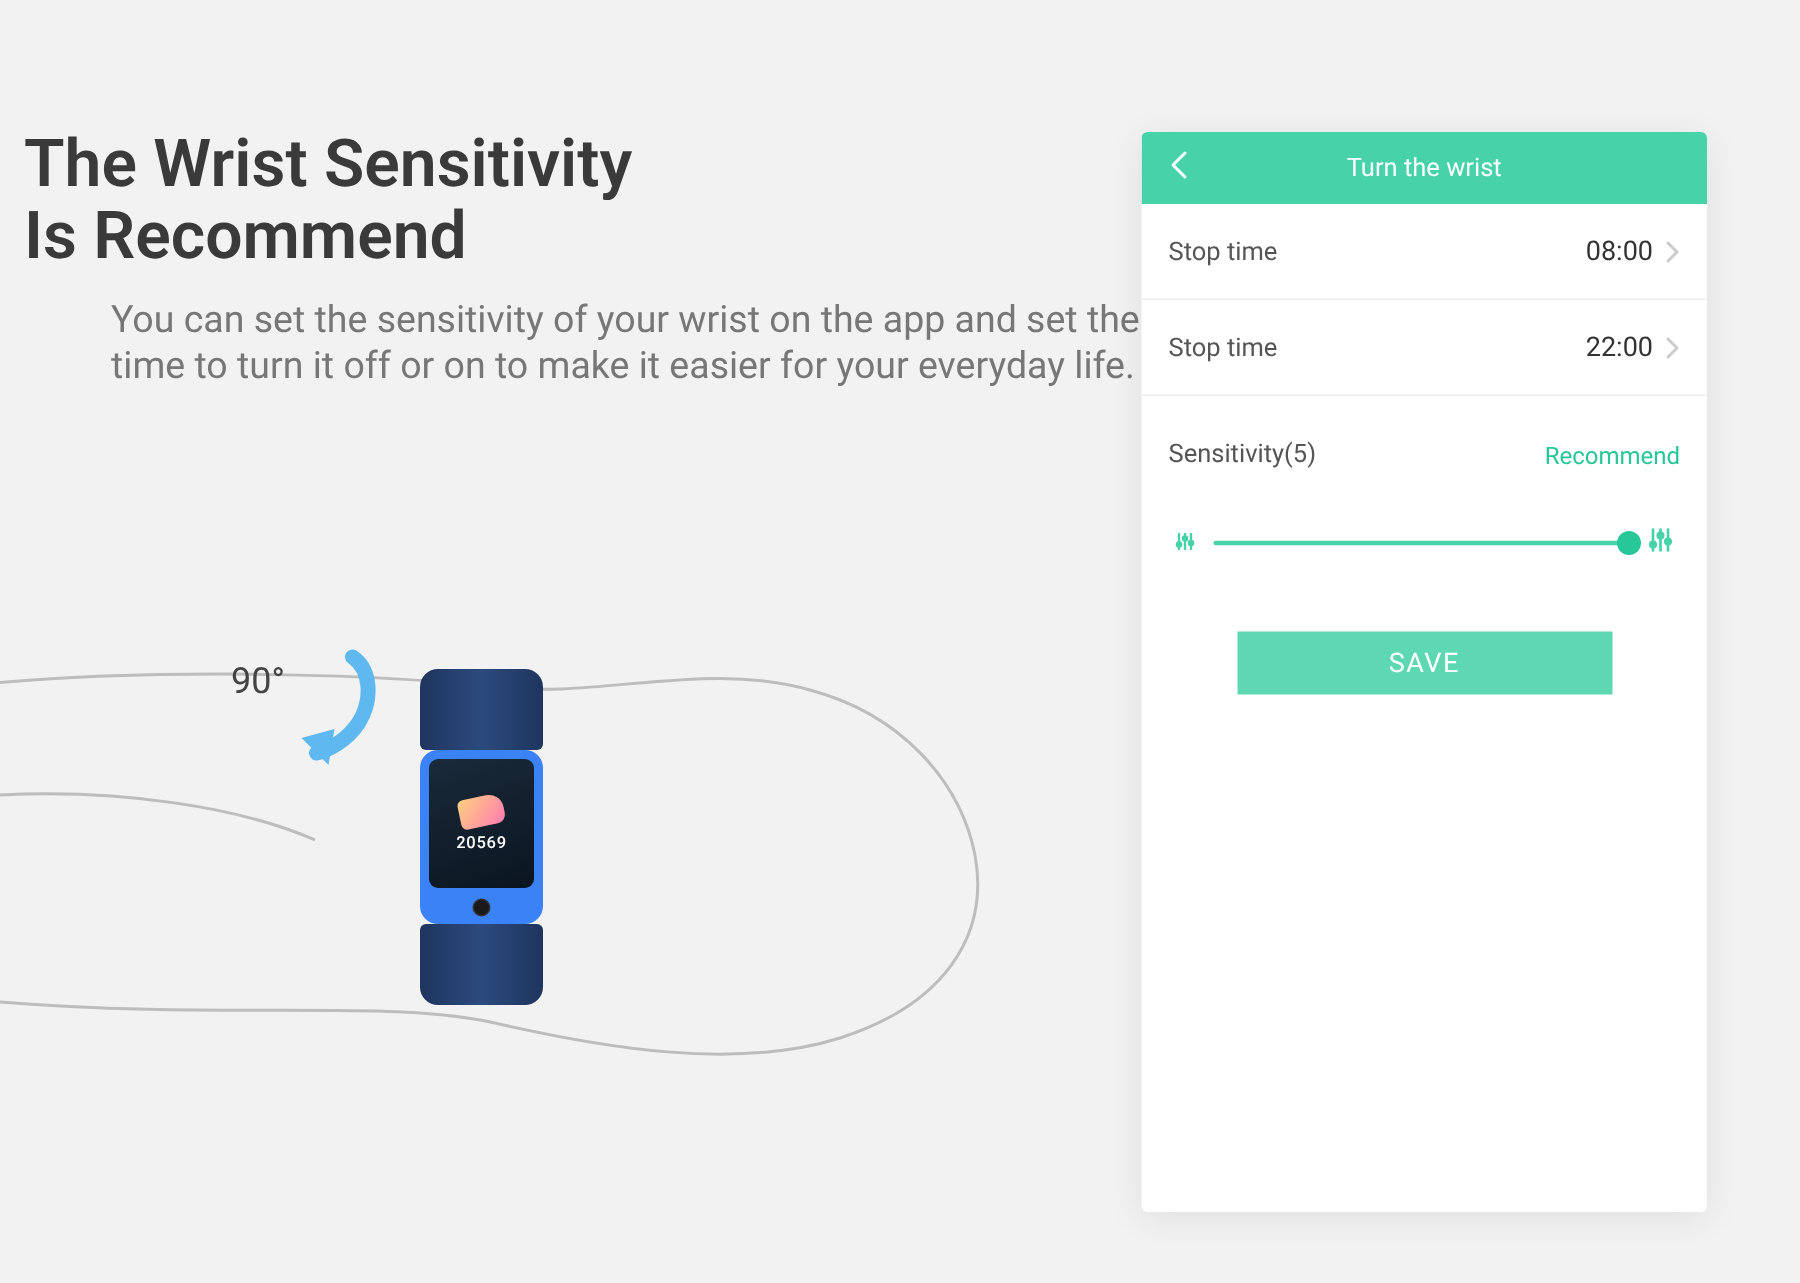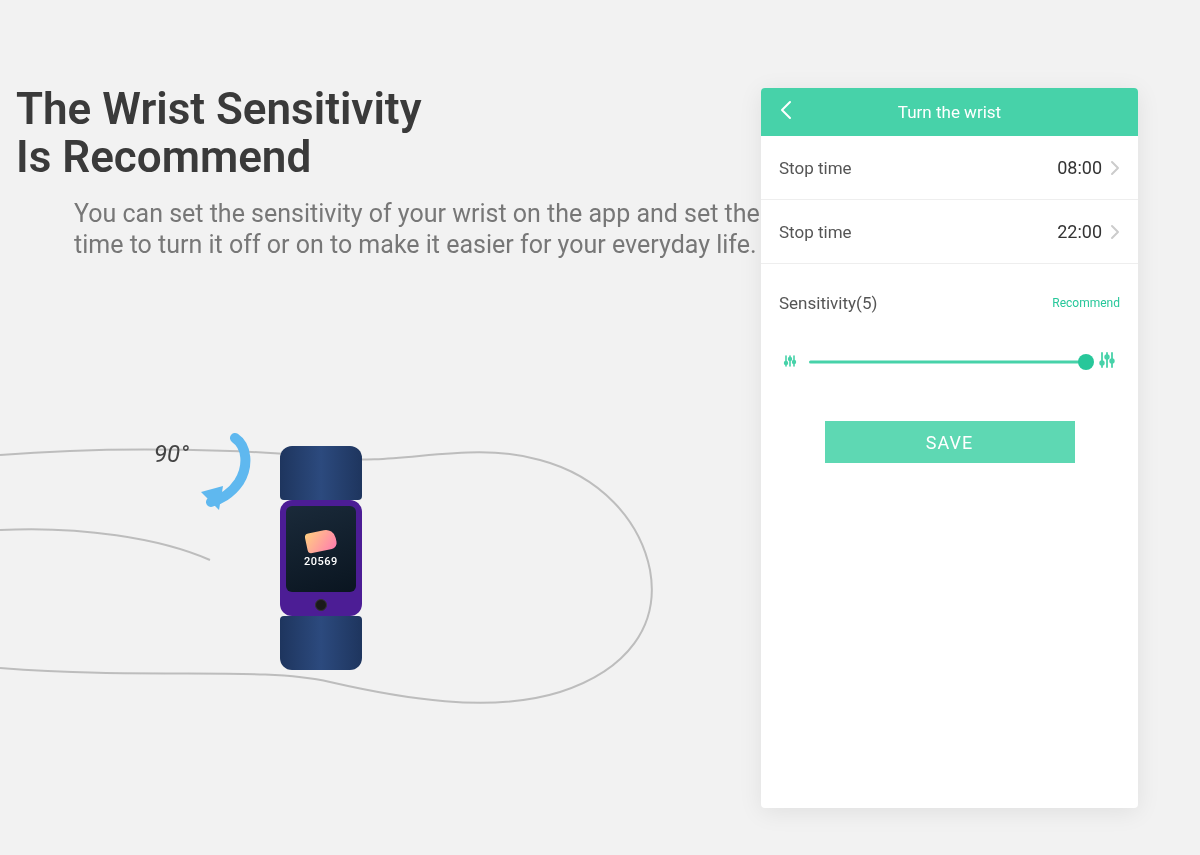--- a/index.html
+++ b/index.html
@@ -18,38 +18,38 @@
 
 .row { height:64px; border-bottom:1px solid #eee; display:flex; align-items:center; justify-content:space-between; padding:0 18px; cursor:pointer; }
 .row .label { color:#555; font-size:17px; }
 .row .value-wrap { display:flex; align-items:center; gap:8px; }
 .row .value { color:#333; font-size:18px; }
 .row .chevron { color:#ccc; }
 
 .sens-block { padding:18px 18px 0 18px; border-top:1px solid transparent; }
 .sens-head { display:flex; justify-content:space-between; align-items:center; margin-top:10px; }
 .sens-head .label { color:#555; font-size:17px; }
-.sens-head .rec { color:#27c79a; font-size:12px; cursor:pointer; }
+.sens-head .rec { color:#27c79a; font-size:16px; cursor:pointer; }
 .slider-row { display:flex; align-items:center; gap:12px; margin-top:38px; padding:0 4px; }
 .slider-row .icon-small svg { width:14px; height:14px; }
 .slider-row .icon-large svg { width:18px; height:18px; }
 .slider { flex:1; position:relative; height:16px; }
 .slider .track { position:absolute; left:0; right:0; top:50%; transform:translateY(-50%); height:3px; background:#47d2a9; border-radius:2px; }
 .slider .thumb { position:absolute; right:0; top:50%; transform:translate(50%,-50%); width:16px; height:16px; border-radius:50%; background:#27c79a; }
 
 .save-btn { margin:48px auto 0; width:250px; height:42px; background:#5ed8b3; color:#fff; font-size:18px; letter-spacing:1px; display:flex; align-items:center; justify-content:center; cursor:pointer; border:none; }
 
-.angle-label { position:absolute; left:154px; top:440px; font-size:24px; color:#444;font-style:italic; }
+.angle-label { position:absolute; left:154px; top:440px; font-size:24px; color:#444; }
 
 
 .watch { position:absolute; left:280px; top:446px; width:82px; height:224px; }
 .band-top,.band-bottom { width:82px; height:54px; background:linear-gradient(90deg,#1e355e,#2c4a7e 50%,#1e355e); }
 .band-top{ border-radius:12px 12px 4px 4px; }
 .band-bottom{ border-radius:4px 4px 12px 12px; }
-.watch-body { width:82px; height:116px; background:#4c1d95; border-radius:12px; padding:6px; position:relative; }
+.watch-body { width:82px; height:116px; background:#3b82f6; border-radius:12px; padding:6px; position:relative; }
 .screen { width:100%; height:86px; background:linear-gradient(160deg,#1a2a3a,#0a1520); border-radius:6px; display:flex; flex-direction:column; align-items:center; justify-content:center; gap:4px; position:relative; overflow:hidden; }
 .shoe { width:30px; height:20px; background:linear-gradient(135deg,#ffd080,#ff7ab0); border-radius:4px 10px 6px 4px; transform:rotate(-12deg); }
 .steps { color:#fff; font-size:11px; font-weight:500; letter-spacing:0.5px; }
 .home-dot { width:12px; height:12px; background:#1a1a1a; border:1px solid #333; border-radius:50%; position:absolute; bottom:5px; left:50%; transform:translateX(-50%); }
 </style>
 </head>
 <body>
 
 <div class="heading">
   <h1>

